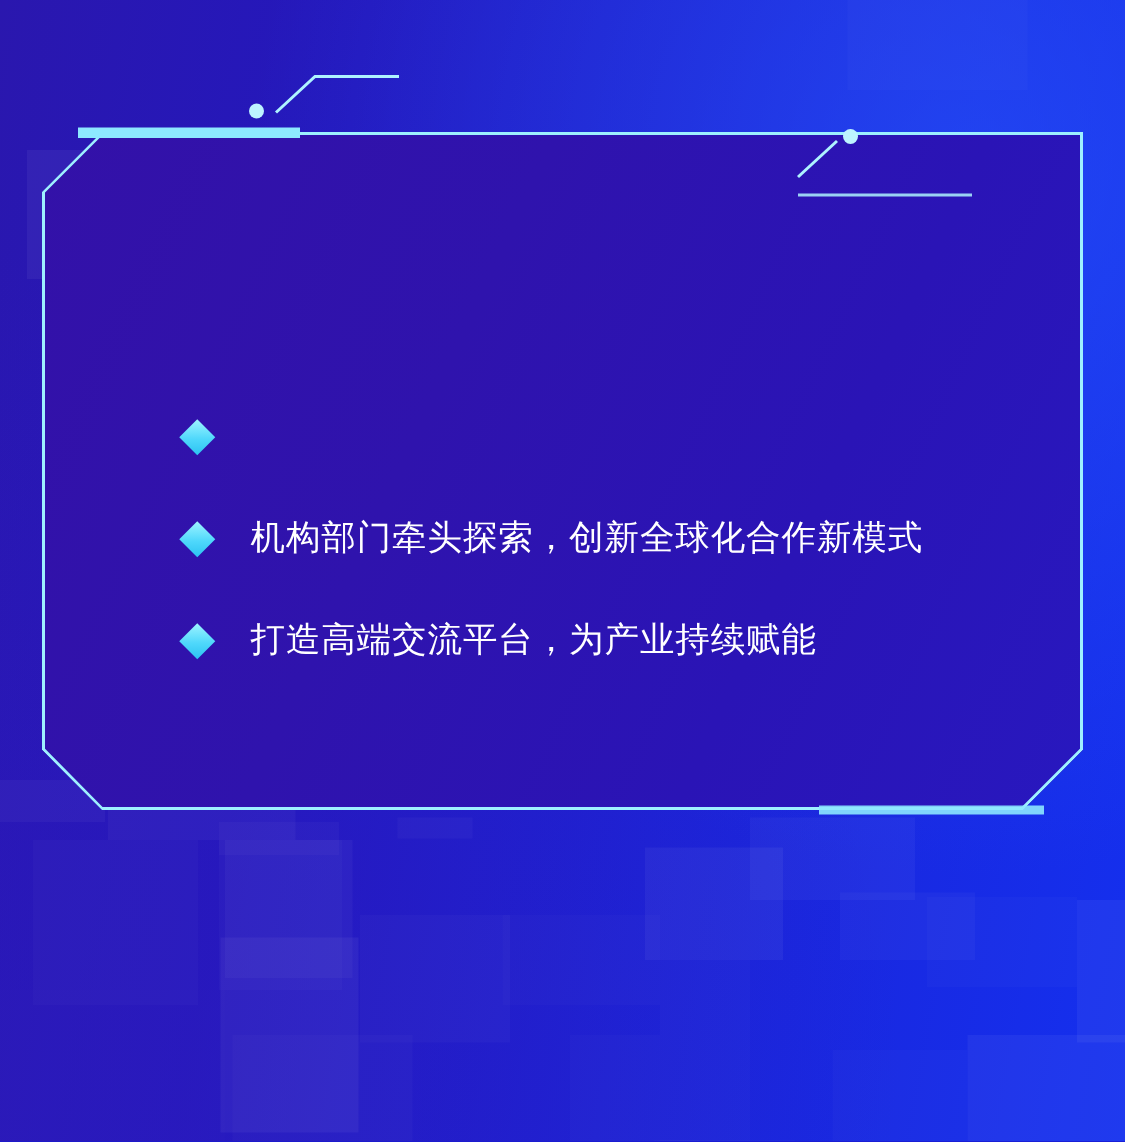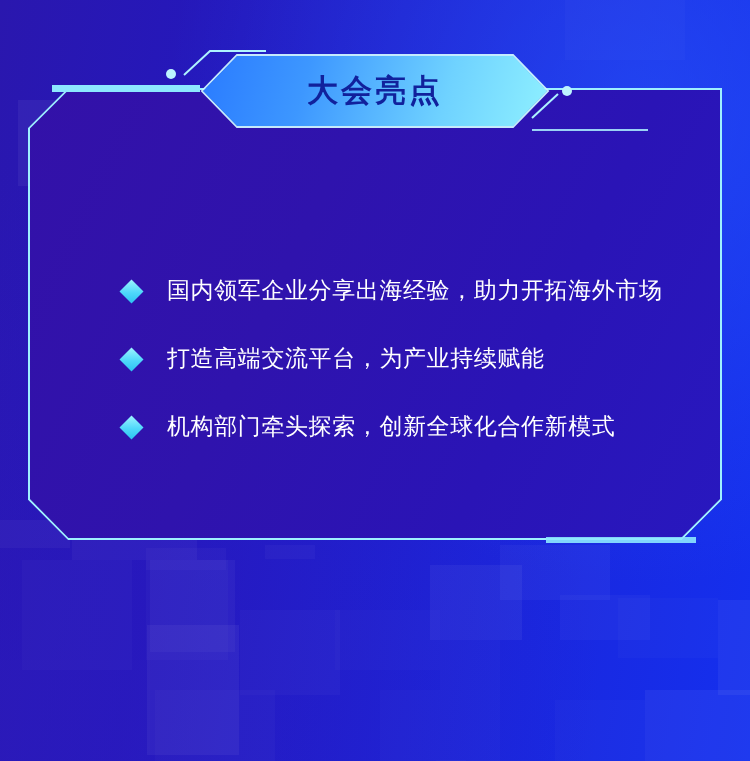--- a/index.html
+++ b/index.html
@@ -204,51 +204,41 @@
         <polygon points="40,1 693,1 693,411.5 653.5,451 40,451 1,411.5 1,40" fill="none" stroke="#9ef0ff" stroke-width="2"></polygon>
       </svg>
     </div>
 
     <div class="accent-top-left"></div>
     <div class="accent-bottom-right"></div>
 
     <div class="list" id="list">
         <div class="row">
           <div class="diamond"></div>
-          <div class="row-text">国内领军企业分享出海经验，助力开拓海外市场</div>
+        </div>
+        <div class="row">
+          <div class="diamond"></div>
+          <div class="row-text">机构部门牵头探索，创新全球化合作新模式</div>
         </div>
         <div class="row">
           <div class="diamond"></div>
           <div class="row-text">打造高端交流平台，为产业持续赋能</div>
-        </div>
-        <div class="row">
-          <div class="diamond"></div>
-          <div class="row-text">机构部门牵头探索，创新全球化合作新模式</div>
         </div>
       </div>
   </div>
 
   <div class="deco deco-left">
     <svg width="120" height="60" xmlns="http://www.w3.org/2000/svg">
       <polyline points="118,3 62,3 36,27" fill="none" stroke="#aef3ff" stroke-width="2"></polyline>
       <circle cx="23" cy="26" r="5" fill="#bdf4ff"></circle>
     </svg>
   </div>
 
   <div class="deco deco-right">
     <svg width="120" height="60" xmlns="http://www.w3.org/2000/svg">
       <polyline points="2,34 28,10" fill="none" stroke="#aef3ff" stroke-width="2"></polyline>
       <polyline points="2,46 118,46" fill="none" stroke="#aef3ff" stroke-width="2" opacity="0.85"></polyline>
       <circle cx="37" cy="7" r="5" fill="#bdf4ff"></circle>
     </svg>
   </div>
 
-  <div class="banner">
-    <div class="banner-outline">
-      <svg width="352" height="78" xmlns="http://www.w3.org/2000/svg">
-        <polygon points="38,3 314,3 349,39 314,75 38,75 3,39" fill="none" stroke="#cdf6ff" stroke-width="2" opacity="0.95"></polygon>
-      </svg>
-    </div>
-    <div class="banner-shape"></div>
-    <div class="banner-title">大会亮点</div>
-  </div>
 
 </div>
 
 </body></html>

